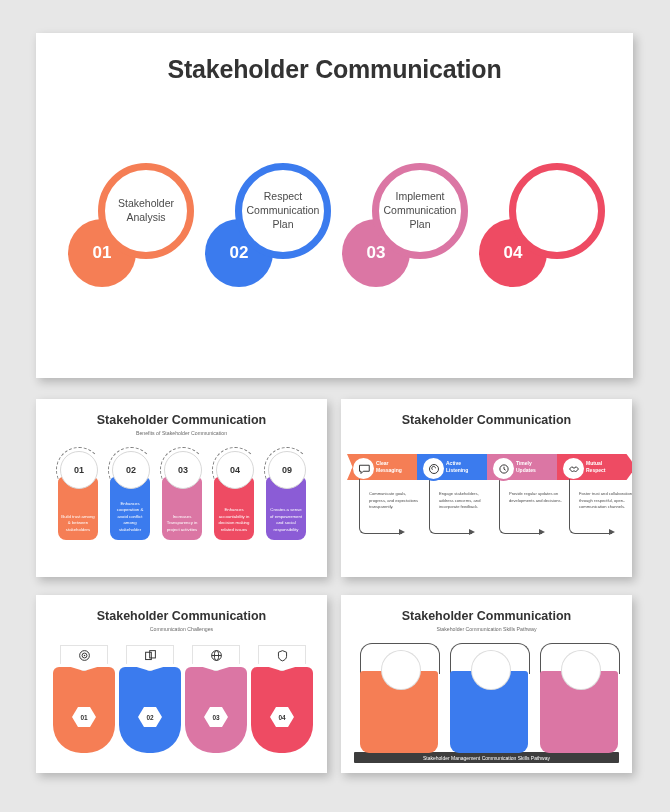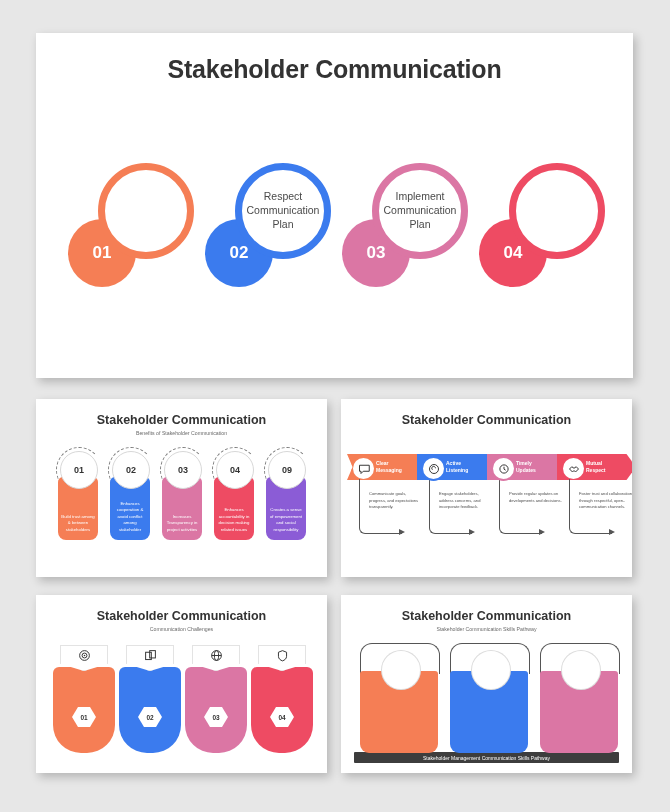--- a/index.html
+++ b/index.html
@@ -176,20 +176,21 @@
 <body>
 
 <div class="slide" id="main-slide">
   <div class="main-title">Stakeholder Communication</div>
   <div class="proc-wrap" id="proc-wrap">
       <div class="proc-step" style="left: 28px; color: rgb(245, 126, 85);">
         <div class="num-bubble">
           <span>01</span>
         </div>
         <div class="ring"></div>
+        <div class="ring-label">Stakeholder Analysis</div>
       </div>
       <div class="proc-step" style="left: 165px; color: rgb(59, 123, 238);">
         <div class="num-bubble">
           <span>02</span>
         </div>
         <div class="ring"></div>
         <div class="ring-label">Respect Communication Plan</div>
       </div>
       <div class="proc-step" style="left: 302px; color: rgb(219, 118, 164);">
         <div class="num-bubble">

